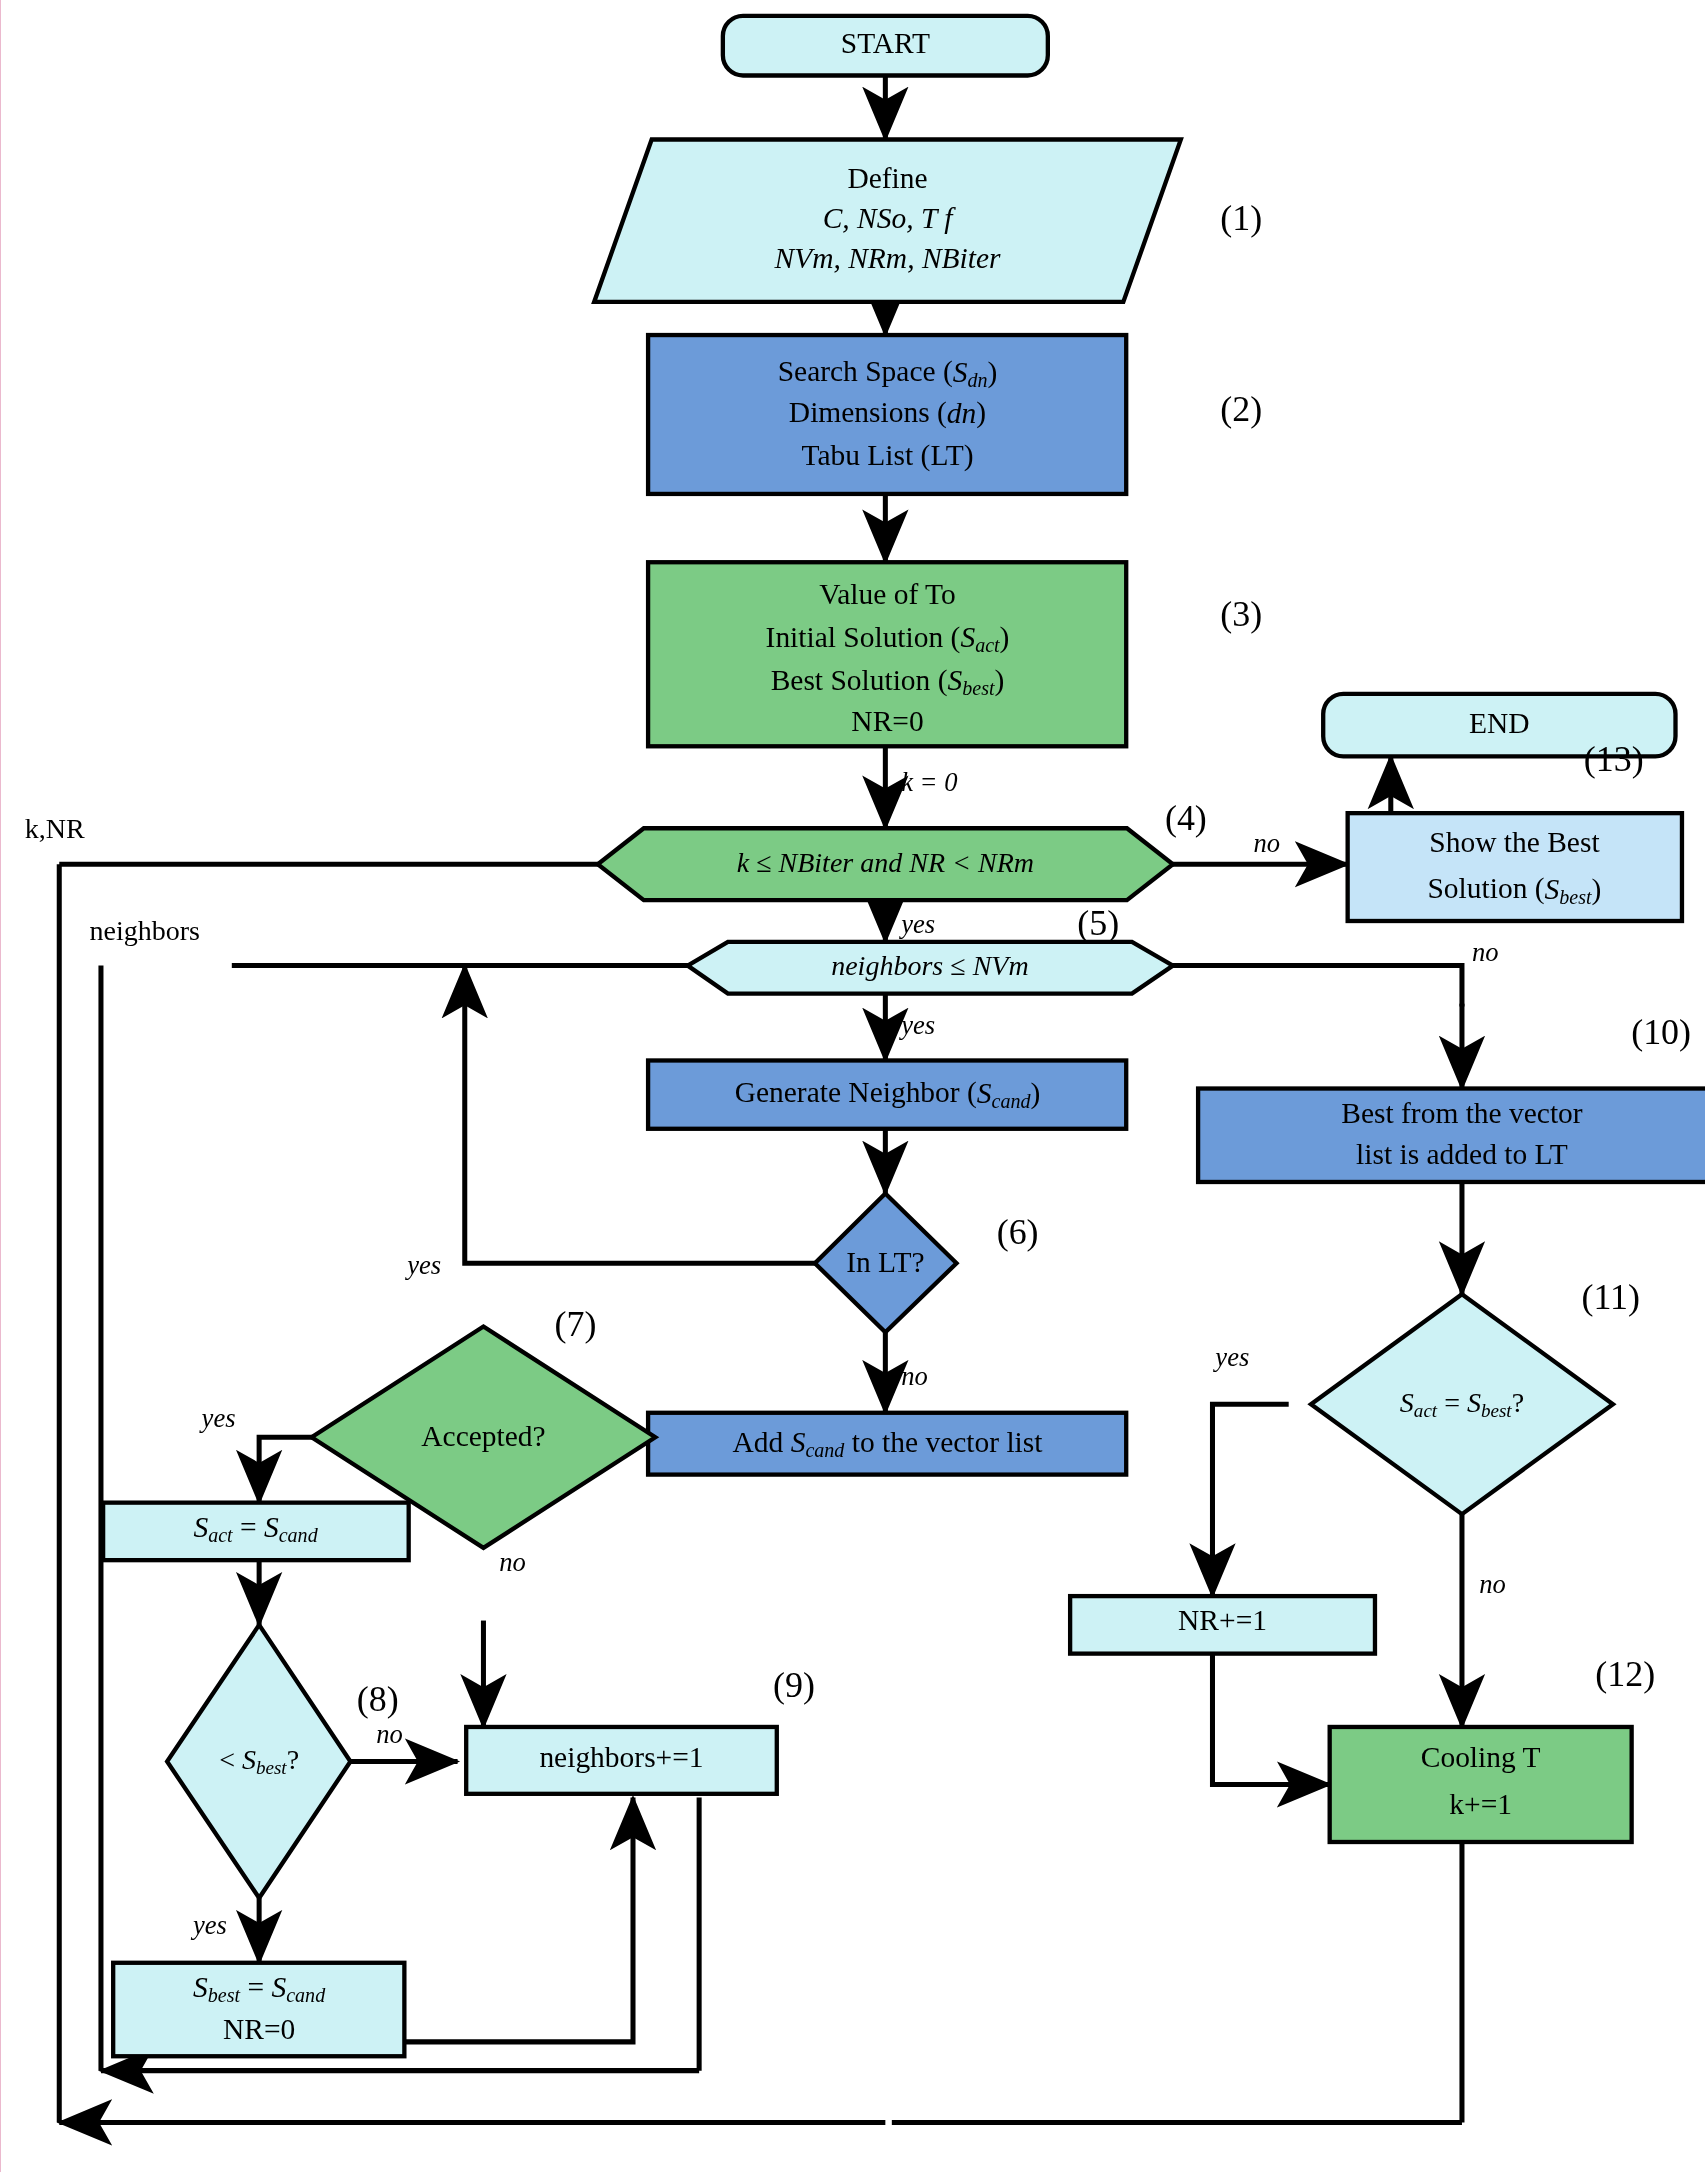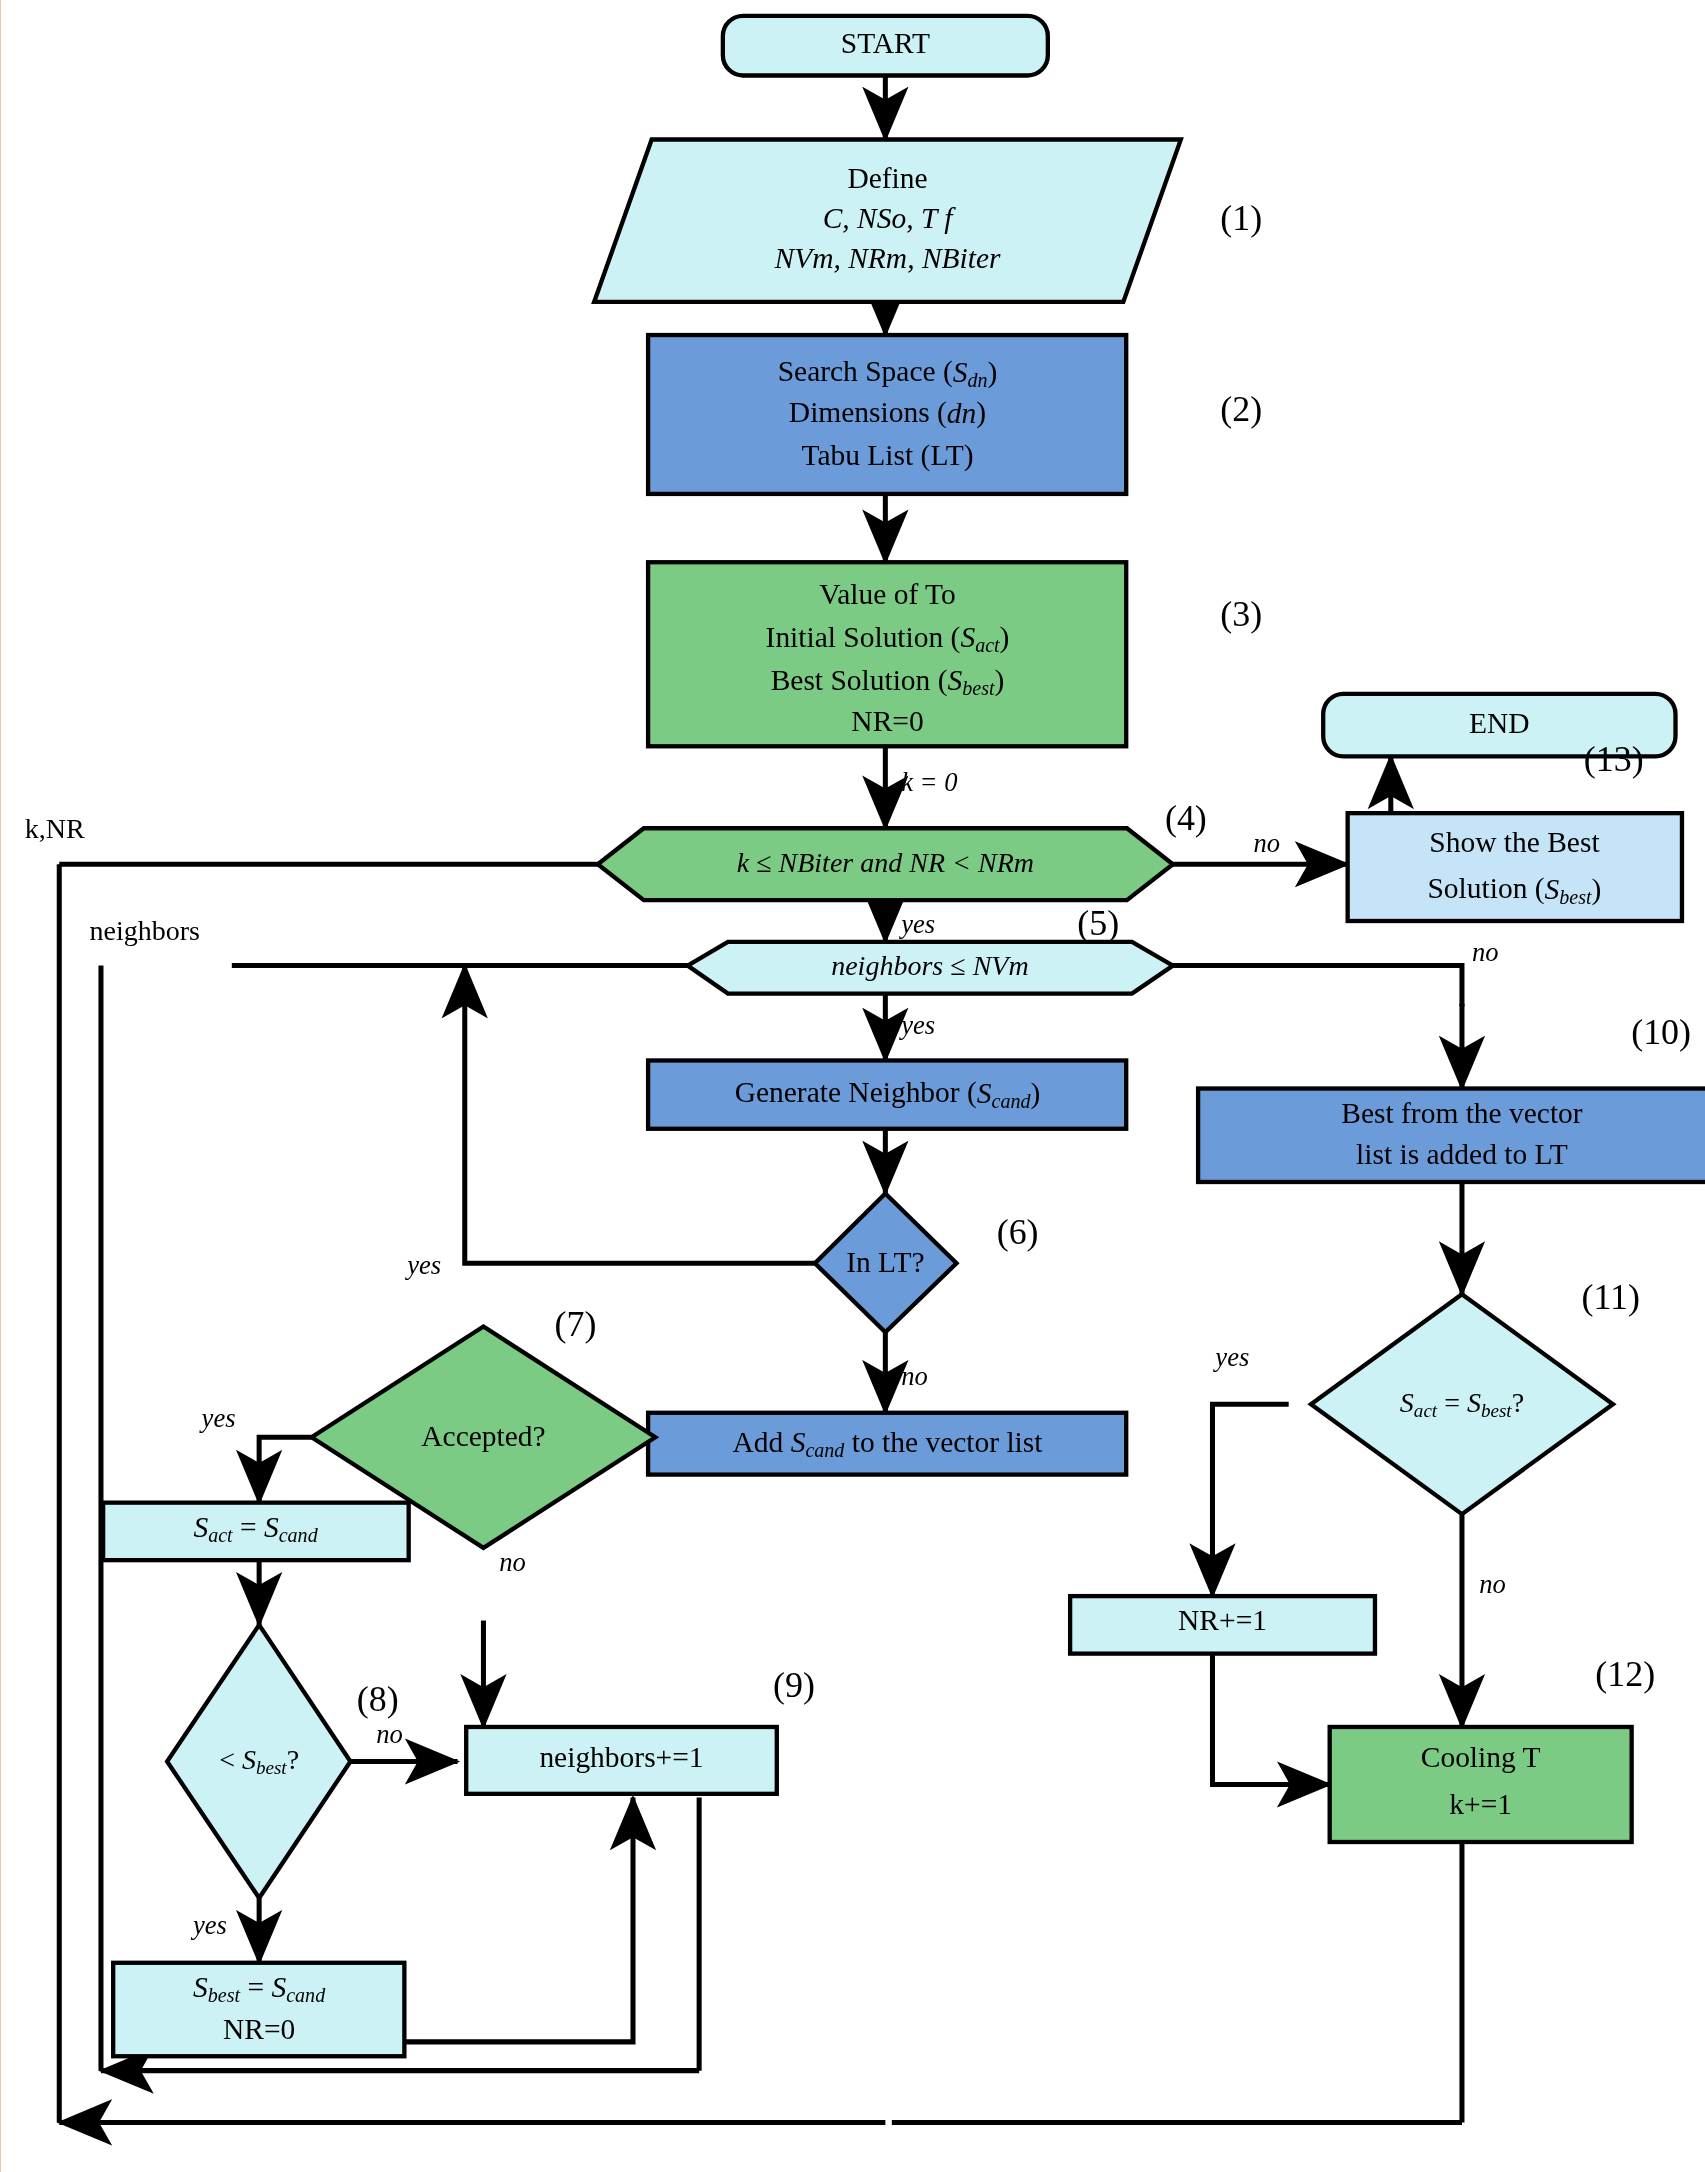--- a/index.html
+++ b/index.html
@@ -1,17 +1,17 @@
 <!DOCTYPE html>
 <html style="font-size:11.5px"><head>
 <meta charset="utf-8">
 <style>
   html,body{margin:0;padding:0;background:#ffffff;}
   body{font-family:"Liberation Serif", serif;}
-  #stage{position:relative;width:1706px;height:2172px;background:#c2410c;overflow:hidden;}
+  #stage{position:relative;width:1706px;height:2172px;background:#be185d;overflow:hidden;}
   svg{display:block;}
   .nodeLabel{font-family:"Liberation Serif", serif;fill:#000;text-anchor:middle;dominant-baseline:middle;}
   .t38{font-size:39px;}
   .t40{font-size:41px;}
   .edgeLabel{font-family:"Liberation Serif", serif;font-style:italic;fill:#000;font-size:37px;}
   .stepLabel{font-family:"Liberation Serif", serif;fill:#000;font-size:50px;text-anchor:middle;}
   .plainLabel{font-family:"Liberation Serif", serif;fill:#000;font-size:39px;}
   .mi{font-style:italic;}
   .sub{font-size:0.68em;}
   .shape{stroke:#000;stroke-width:6;}

